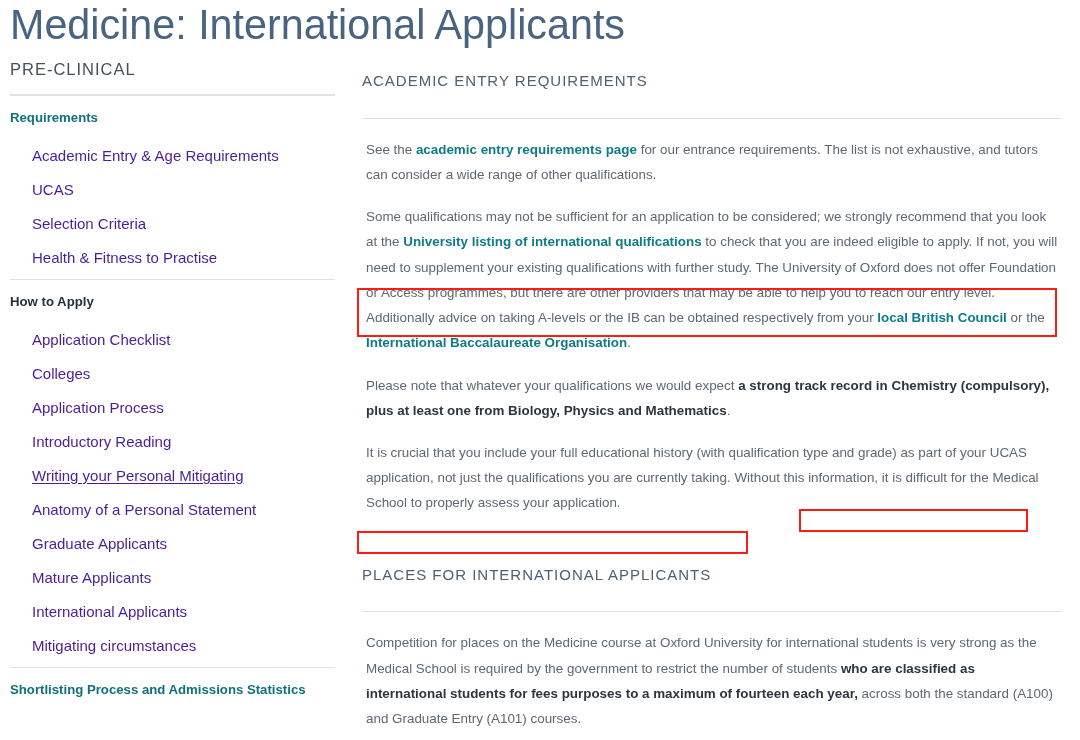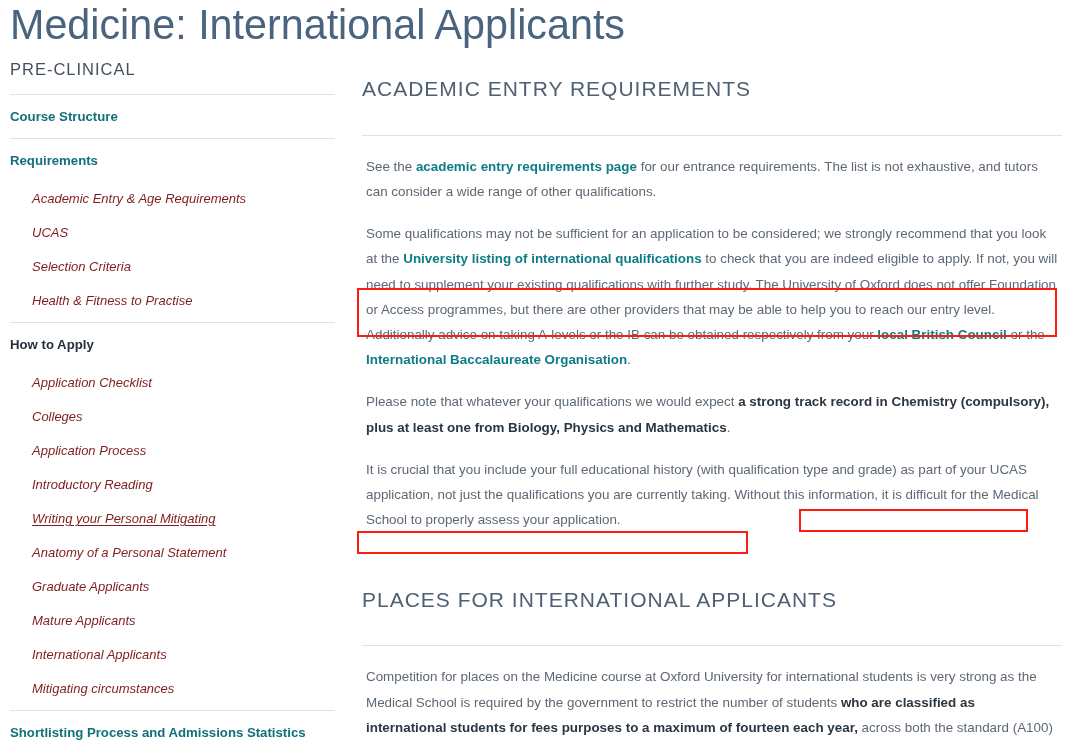--- a/index.html
+++ b/index.html
@@ -70,36 +70,35 @@
   .nav-head {
     font-size: 13.2px;
     font-weight: bold;
     color: #12707c;
     padding: 14px 0 13px 0;
     line-height: 16px;
     white-space: nowrap;
   }
   .nav-head.current { color: #25303c; }
   .nav-sub {
-    font-size: 13px;
-    color: #7f1d1d;
+    font-size: 15px;
+    color: #4c1d95;
     padding: 9px 0 9px 22px;
     line-height: 16px;
     white-space: nowrap;
-    font-style: italic;
   }
   .nav-sub.hover {
     text-decoration: underline;
     text-underline-offset: 2px;
   }
   .nav-gap { height: 4px; }
 
   
   .section-heading {
-    font-size: 21px;
+    font-size: 15px;
     letter-spacing: 1.0px;
     color: #4e6072;
     font-weight: 400;
     text-transform: uppercase;
     padding-bottom: 16px;
     white-space: nowrap;
   }
   .para {
     font-size: 13.4px;
     line-height: 25.2px;
@@ -135,23 +134,20 @@
 <body>
 
 <div class="page-title">Medicine: International Applicants</div>
 
 <div class="columns">
 
   <nav class="sidebar">
     <div class="sidebar-title">PRE-CLINICAL</div>
     <div class="rule"></div>
 
-    <div class="nav-group">
-      <div class="nav-head">Course Structure</div>
-    </div>
     <div class="rule"></div>
 
     <div class="nav-group">
       <div class="nav-head">Requirements</div>
       <div class="nav-sub">Academic Entry &amp; Age Requirements</div>
       <div class="nav-sub">UCAS</div>
       <div class="nav-sub">Selection Criteria</div>
       <div class="nav-sub">Health &amp; Fitness to Practise</div>
       <div class="nav-gap"></div>
     </div>

